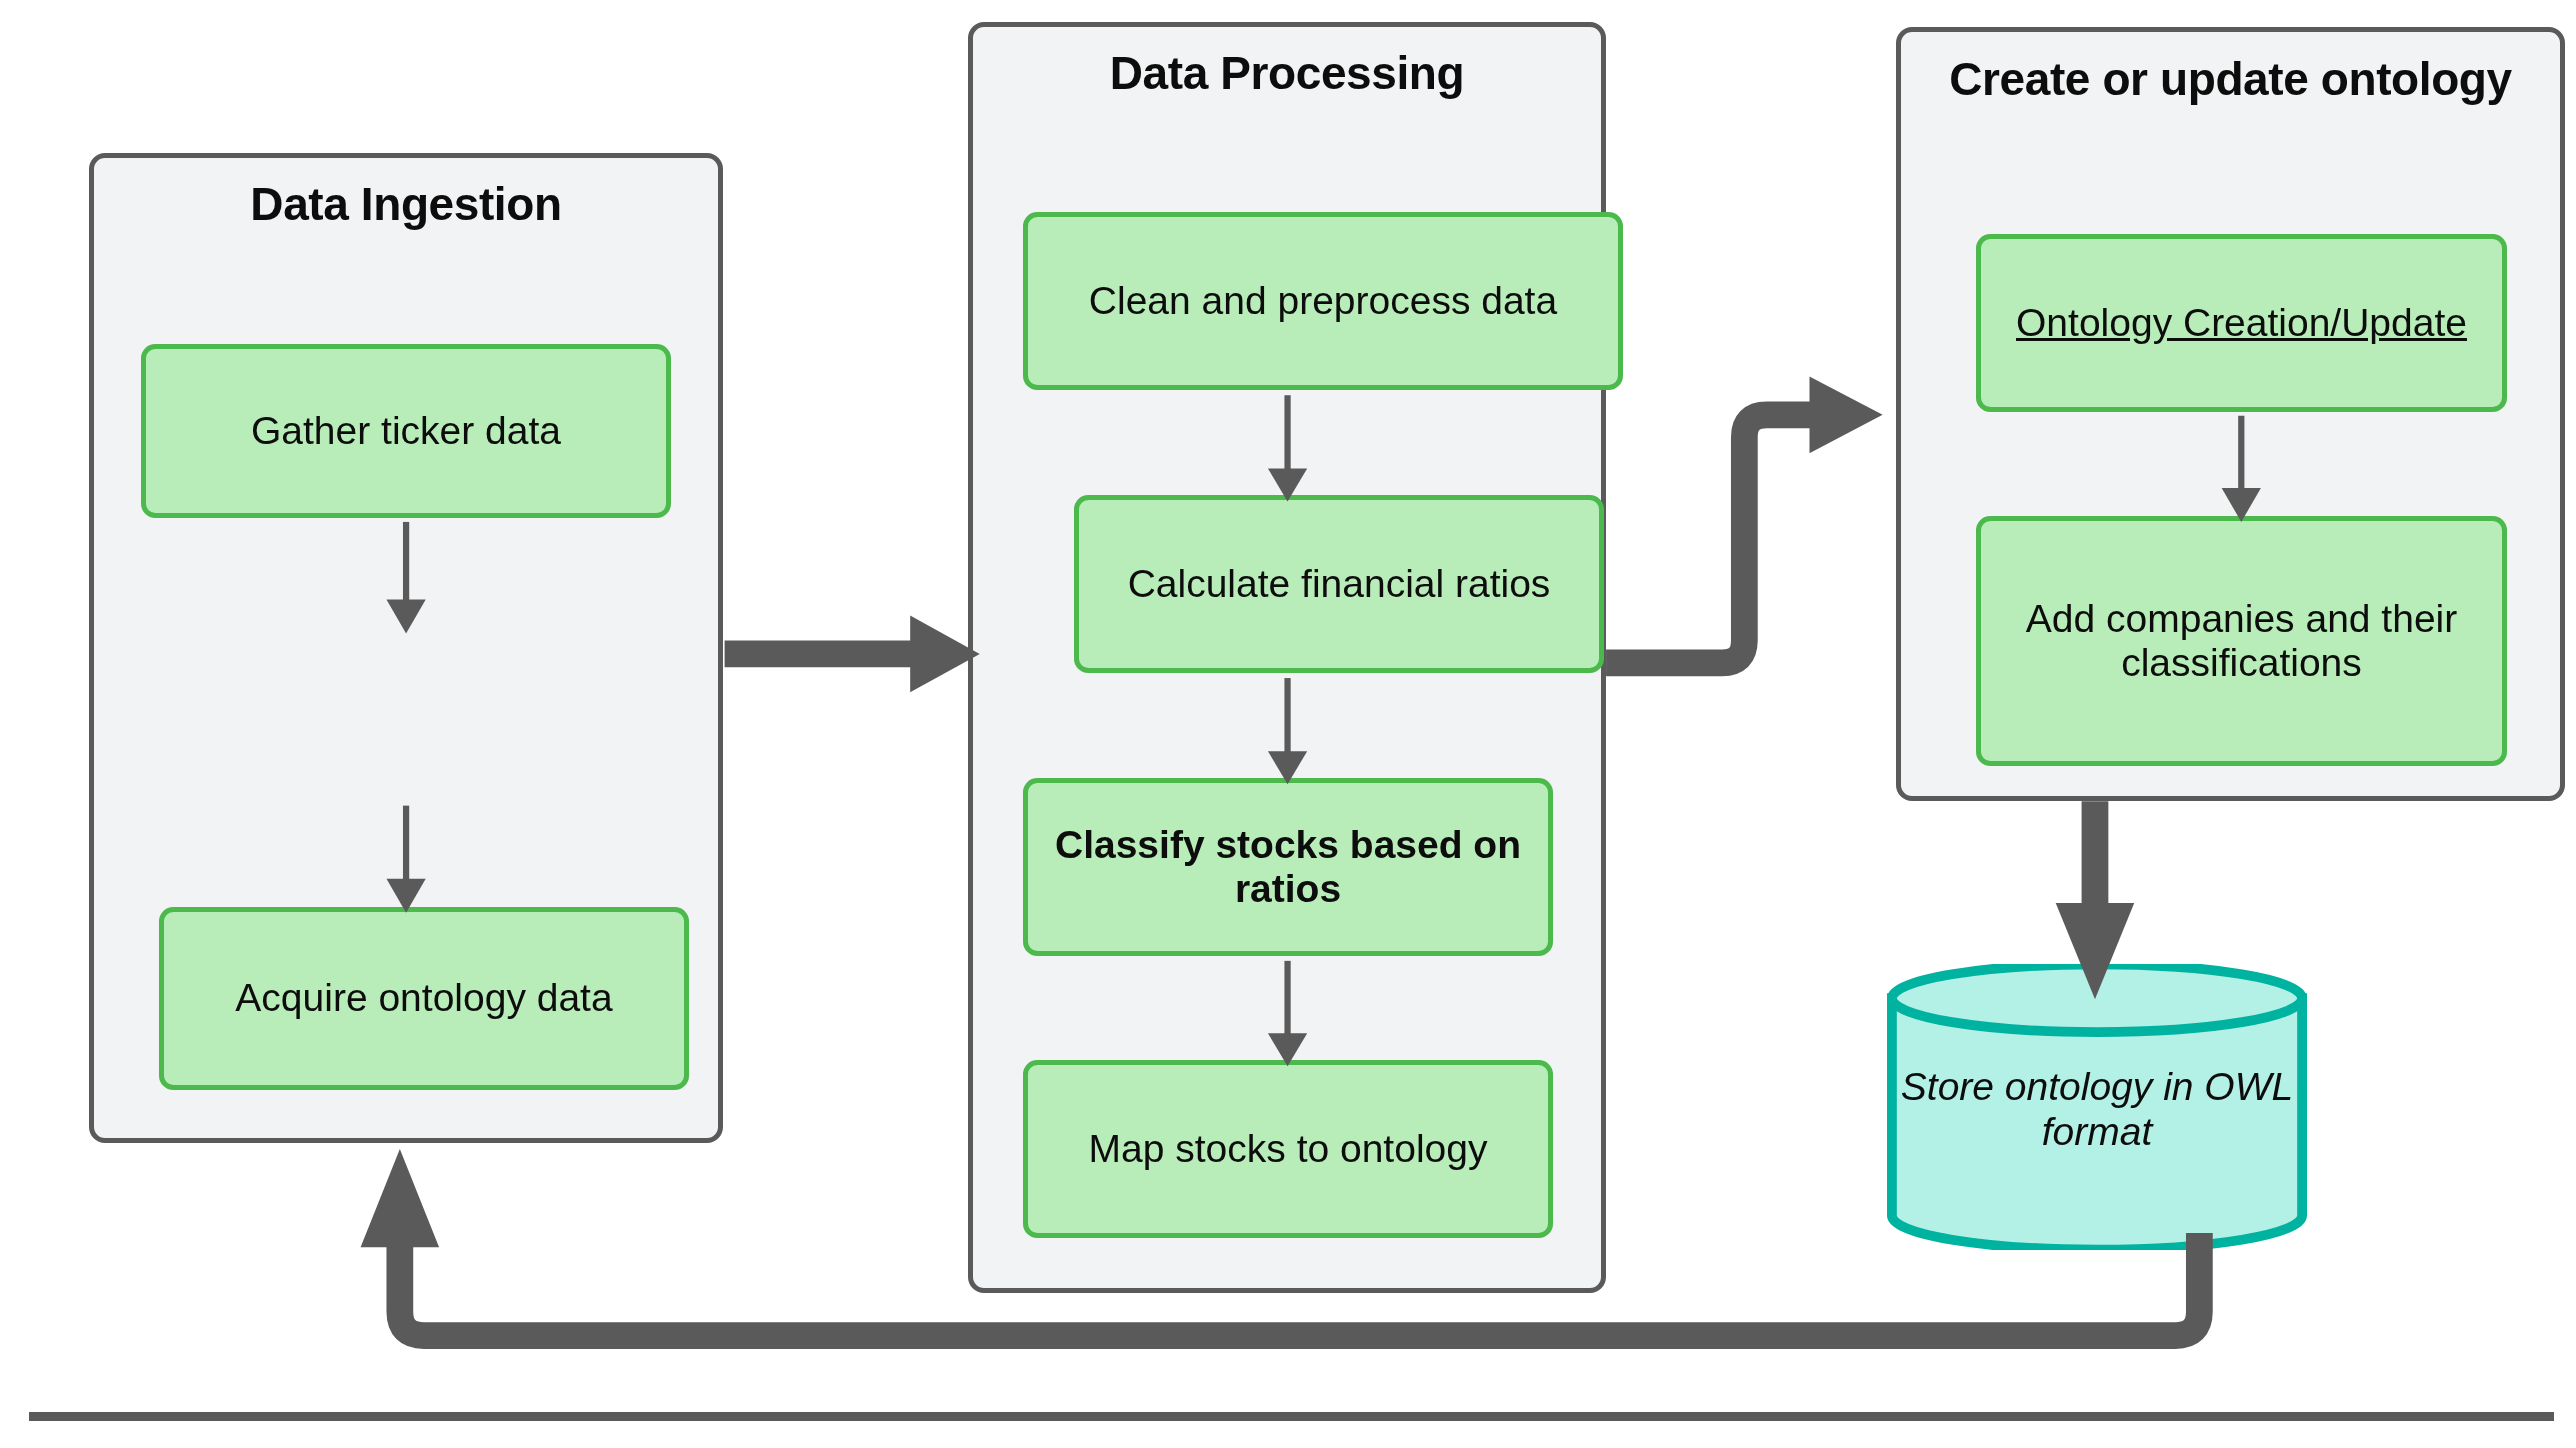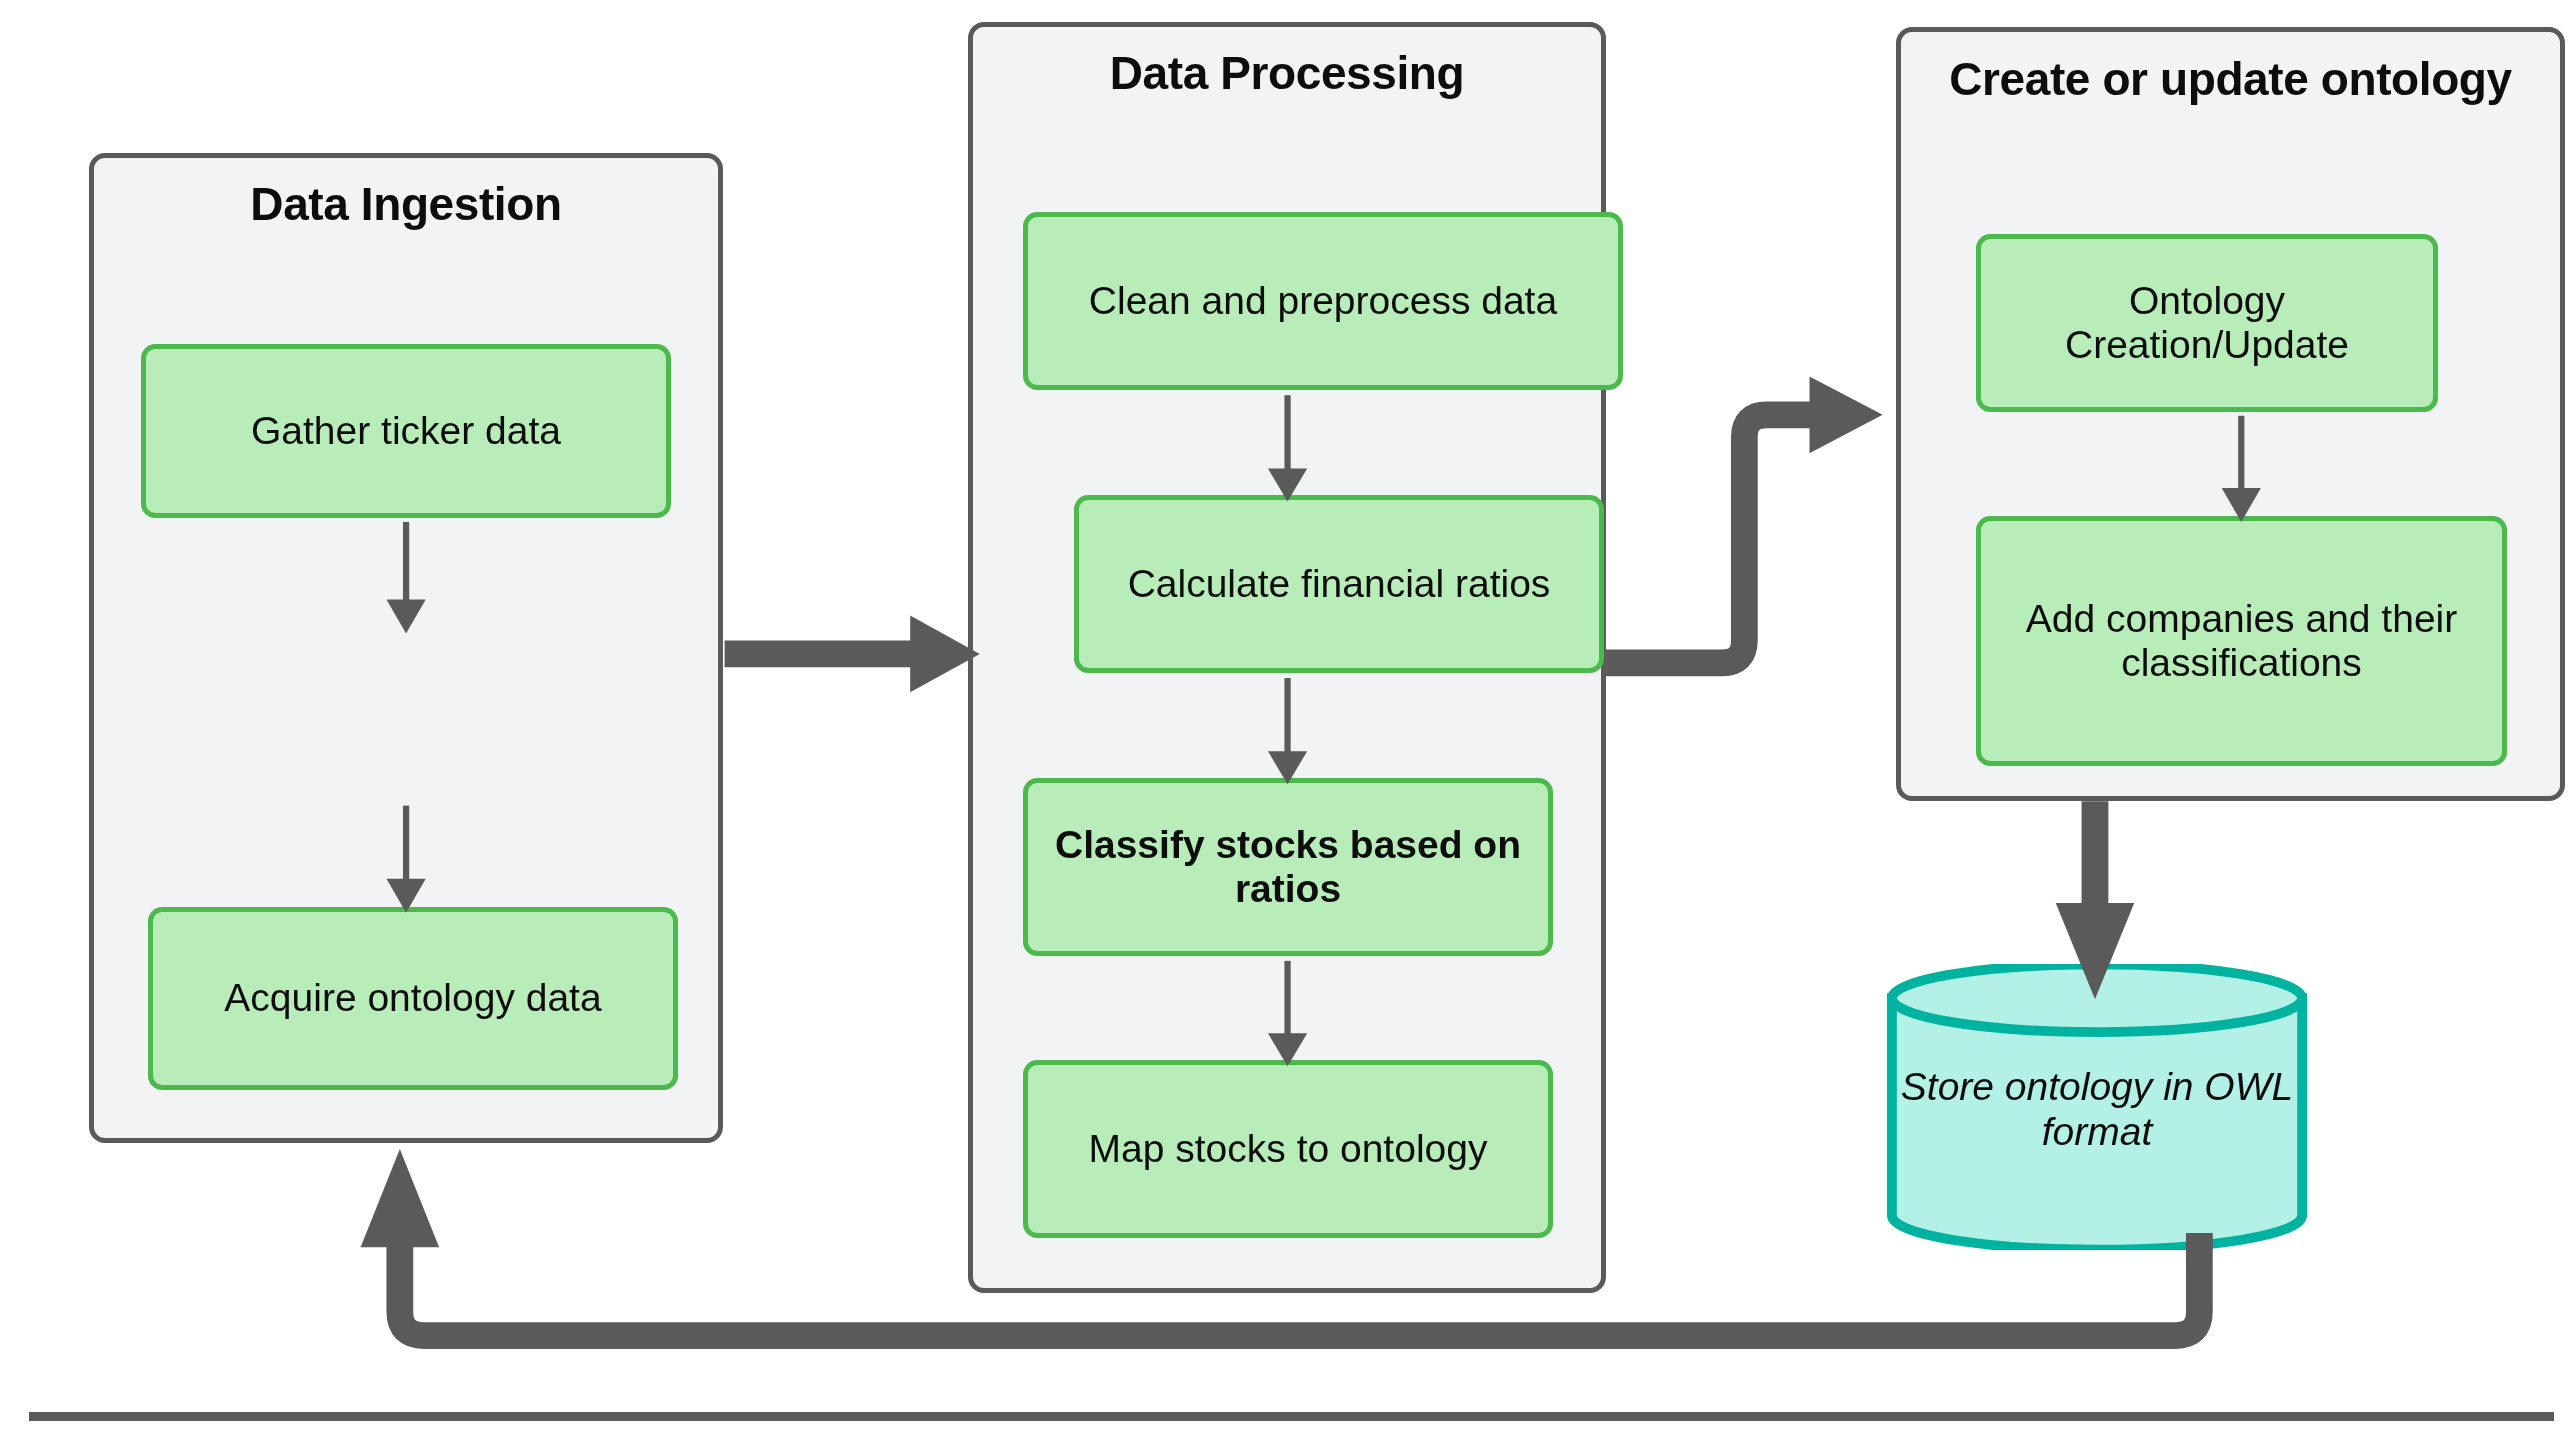--- a/index.html
+++ b/index.html
@@ -83,37 +83,37 @@
 <body>
 
 <div id="canvas">
 
   <div class="group-box" style="left:89px; top:153px; width:634px; height:990px;"></div>
   <div class="group-title" style="left:89px; top:180px; width:634px;">Data Ingestion</div>
 
   <div class="node" style="left:141px; top:344px; width:530px; height:174px;">Gather ticker data</div>
 
 
-  <div class="node" style="left:148px; top:907px; width:530px; height:183px;text-align:center;">Acquire ontology data</div>
+  <div class="node" style="left:159px; top:907px; width:530px; height:183px;text-align:center;">Acquire ontology data</div>
 
   <div class="group-box" style="left:968px; top:22px; width:638px; height:1271px;"></div>
   <div class="group-title" style="left:968px; top:49px; width:638px;">Data Processing</div>
 
   <div class="node" style="left:1023px; top:212px; width:600px; height:178px;">Clean and preprocess data</div>
 
   <div class="node" style="left:1074px; top:495px; width:530px; height:178px;">Calculate financial ratios</div>
 
   <div class="node" style="left:1023px; top:778px; width:530px; height:178px;font-weight:bold;">Classify stocks based on ratios</div>
 
   <div class="node" style="left:1023px; top:1060px; width:530px; height:178px;">Map stocks to ontology</div>
 
   <div class="group-box" style="left:1896px; top:27px; width:669px; height:774px;"></div>
   <div class="group-title" style="left:1945px; top:55px; width:571px;">Create or update ontology</div>
 
-  <div class="node" style="left:1976px; top:234px; width:462px; height:178px;">Ontology Creation/Update</div>
+  <div class="node" style="left:1976px; top:234px; width:531px; height:178px;text-decoration:underline;">Ontology Creation/Update</div>
 
   <div class="node" style="left:1976px; top:516px; width:531px; height:250px;">Add companies and their classifications</div>
 
   <div class="cyl-wrap" style="left:1883px; top:964px; width:428px; height:286px;">
     <svg width="428" height="286" viewBox="0 0 480 320">
       <path d="M 10 38 L 10 282 A 230 38 0 0 0 470 282 L 470 38 Z" fill="#b3f0e6" stroke="#00b3a0" stroke-width="11"></path>
       <ellipse cx="240" cy="38" rx="230" ry="38" fill="#b3f0e6" stroke="#00b3a0" stroke-width="11"></ellipse>
     </svg>
     <div class="cyl-label" style="top:100px;">Store ontology in OWL format</div>
   </div>

